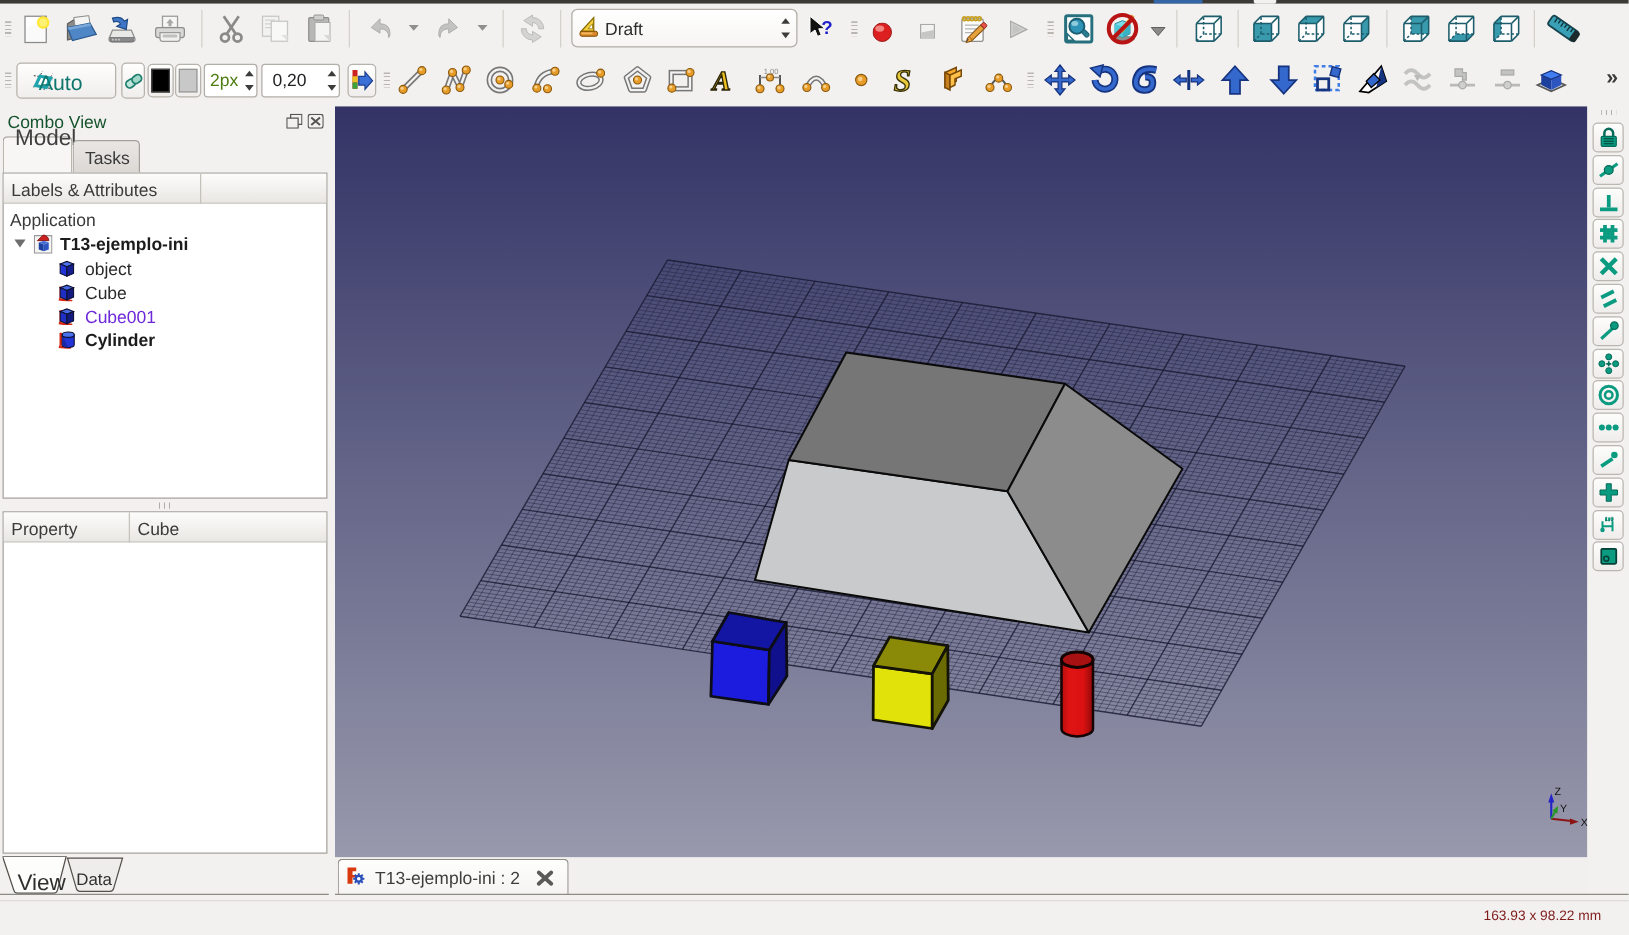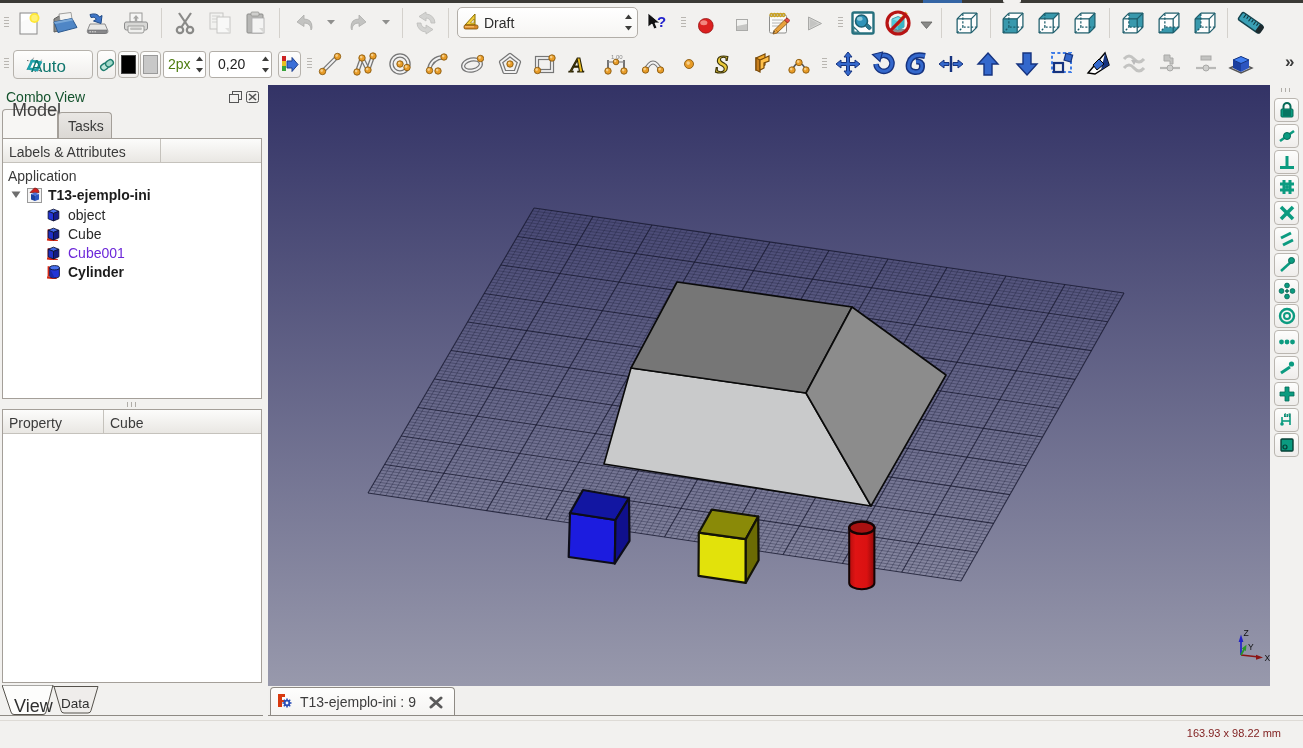--- a/index.html
+++ b/index.html
@@ -971,20 +971,20 @@
         <circle cx="10" cy="10" r="3.2"></circle>
         <g stroke="#2a4fb8" stroke-width="1.6">
           <line x1="10" y1="5.5" x2="10" y2="14.5"></line>
           <line x1="5.5" y1="10" x2="14.5" y2="10"></line>
           <line x1="6.8" y1="6.8" x2="13.2" y2="13.2"></line>
           <line x1="13.2" y1="6.8" x2="6.8" y2="13.2"></line>
         </g>
         <circle cx="10" cy="10" r="1.4" fill="#fff"></circle>
       </g>
 </svg>
-<div class="t" style="left:300px;top:694px;font-size:14px;color:#3d3d3d">T13-ejemplo-ini : 9</div>
+<div class="t" style="left:300px;top:694px;font-size:14px;color:#3d3d3d">T13-ejemplo-ini : 2</div>
 <svg class="ic" style="left:429px;top:696px" width="14" height="13" viewBox="0 0 14 13">
       <path d="M2,2 L12,11 M12,2 L2,11" stroke="#5a5a5a" stroke-width="3" stroke-linecap="round"></path>
     </svg>
 
 <div style="position:absolute;left:0;top:716px;width:1303px;height:32px;background:#f2f1ef"></div>
 <div style="position:absolute;left:0;top:720px;width:1303px;height:1px;background:#dedbd6"></div>
 <div class="t" style="right:22px;top:727px;font-size:11px;color:#7f1d1d">163.93 x 98.22 mm</div>
 </div>
 </body></html>

